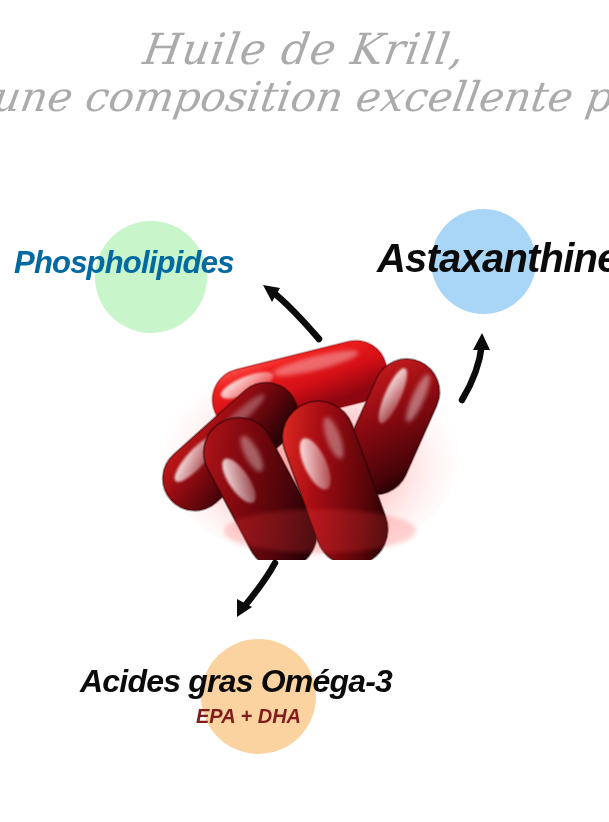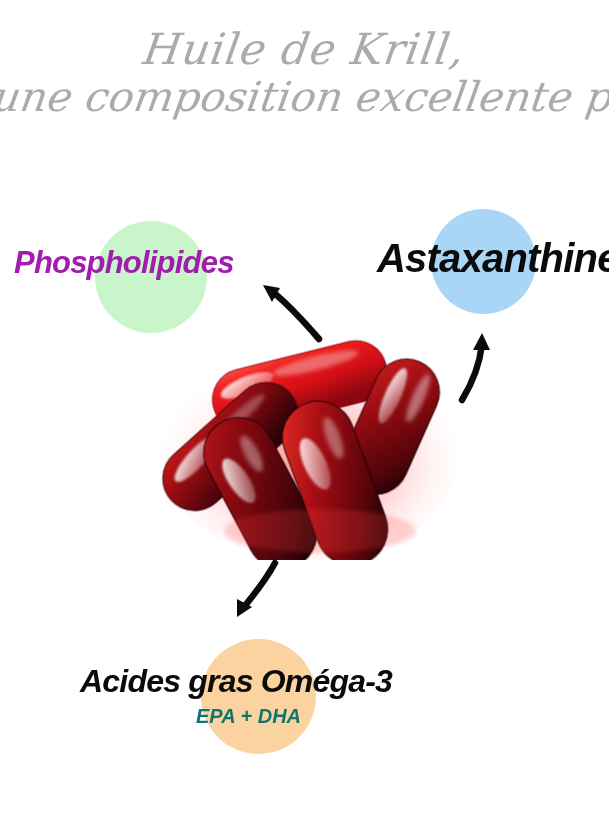--- a/index.html
+++ b/index.html
@@ -252,21 +252,21 @@
       <path d="M462 400 C 473 382, 480 362, 482 344" stroke="#0b0b0b" stroke-width="6.5" fill="none" stroke-linecap="round"></path>
       <path d="M482 333 L 490 350 L 473 350 Z" fill="#0b0b0b"></path>
     </g>
 
     <g>
       <path d="M275 563 C 264 583, 252 597, 243 608" stroke="#0b0b0b" stroke-width="6.5" fill="none" stroke-linecap="round"></path>
       <path d="M237 617 L 237 599 L 252 607 Z" fill="#0b0b0b"></path>
     </g>
   </svg>
 
-  <div class="label label-phospholipides" style="color: #a21caf;">Phospholipides</div>
+  <div class="label label-phospholipides" style="color: #0369a1;">Phospholipides</div>
 
   <div class="label label-astaxanthine" style="color: rgb(11, 11, 11);">Astaxanthine</div>
 
   <div class="label label-omega" style="color: rgb(11, 11, 11);">Acides gras Oméga-3</div>
 
-  <div class="label label-epadha" style="color: #0f766e; text-align: center;">EPA + DHA</div>
+  <div class="label label-epadha" style="color: #7f1d1d; text-align: center;">EPA + DHA</div>
 
 </div>
 
 </body></html>

